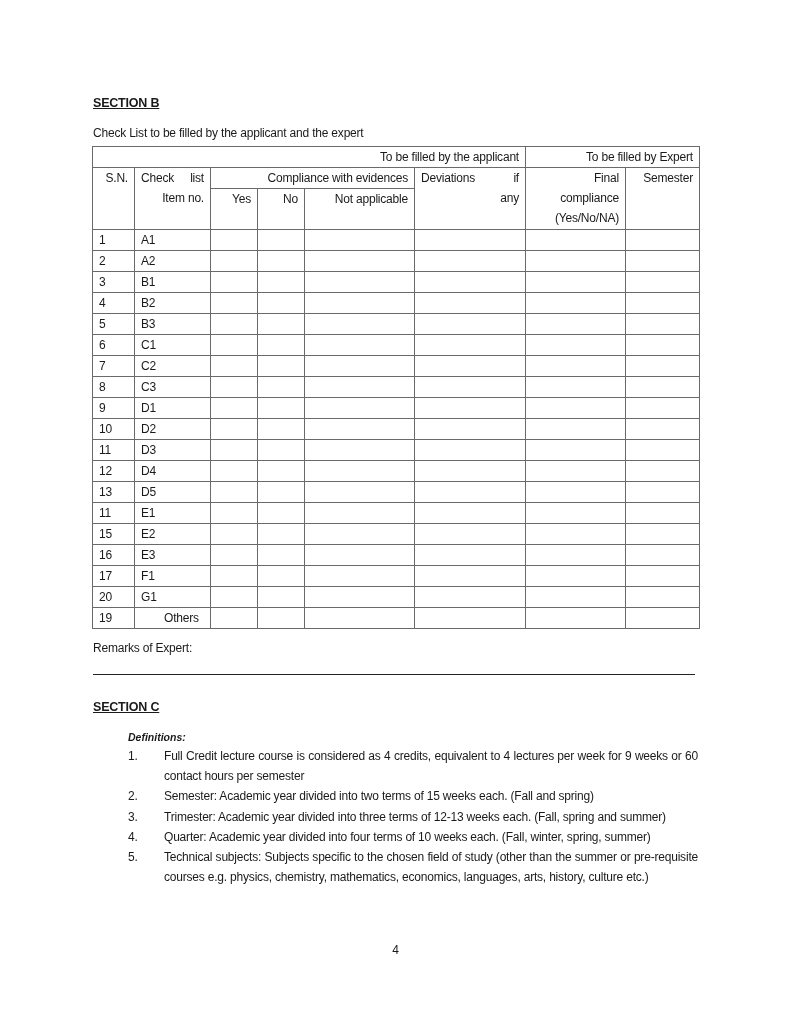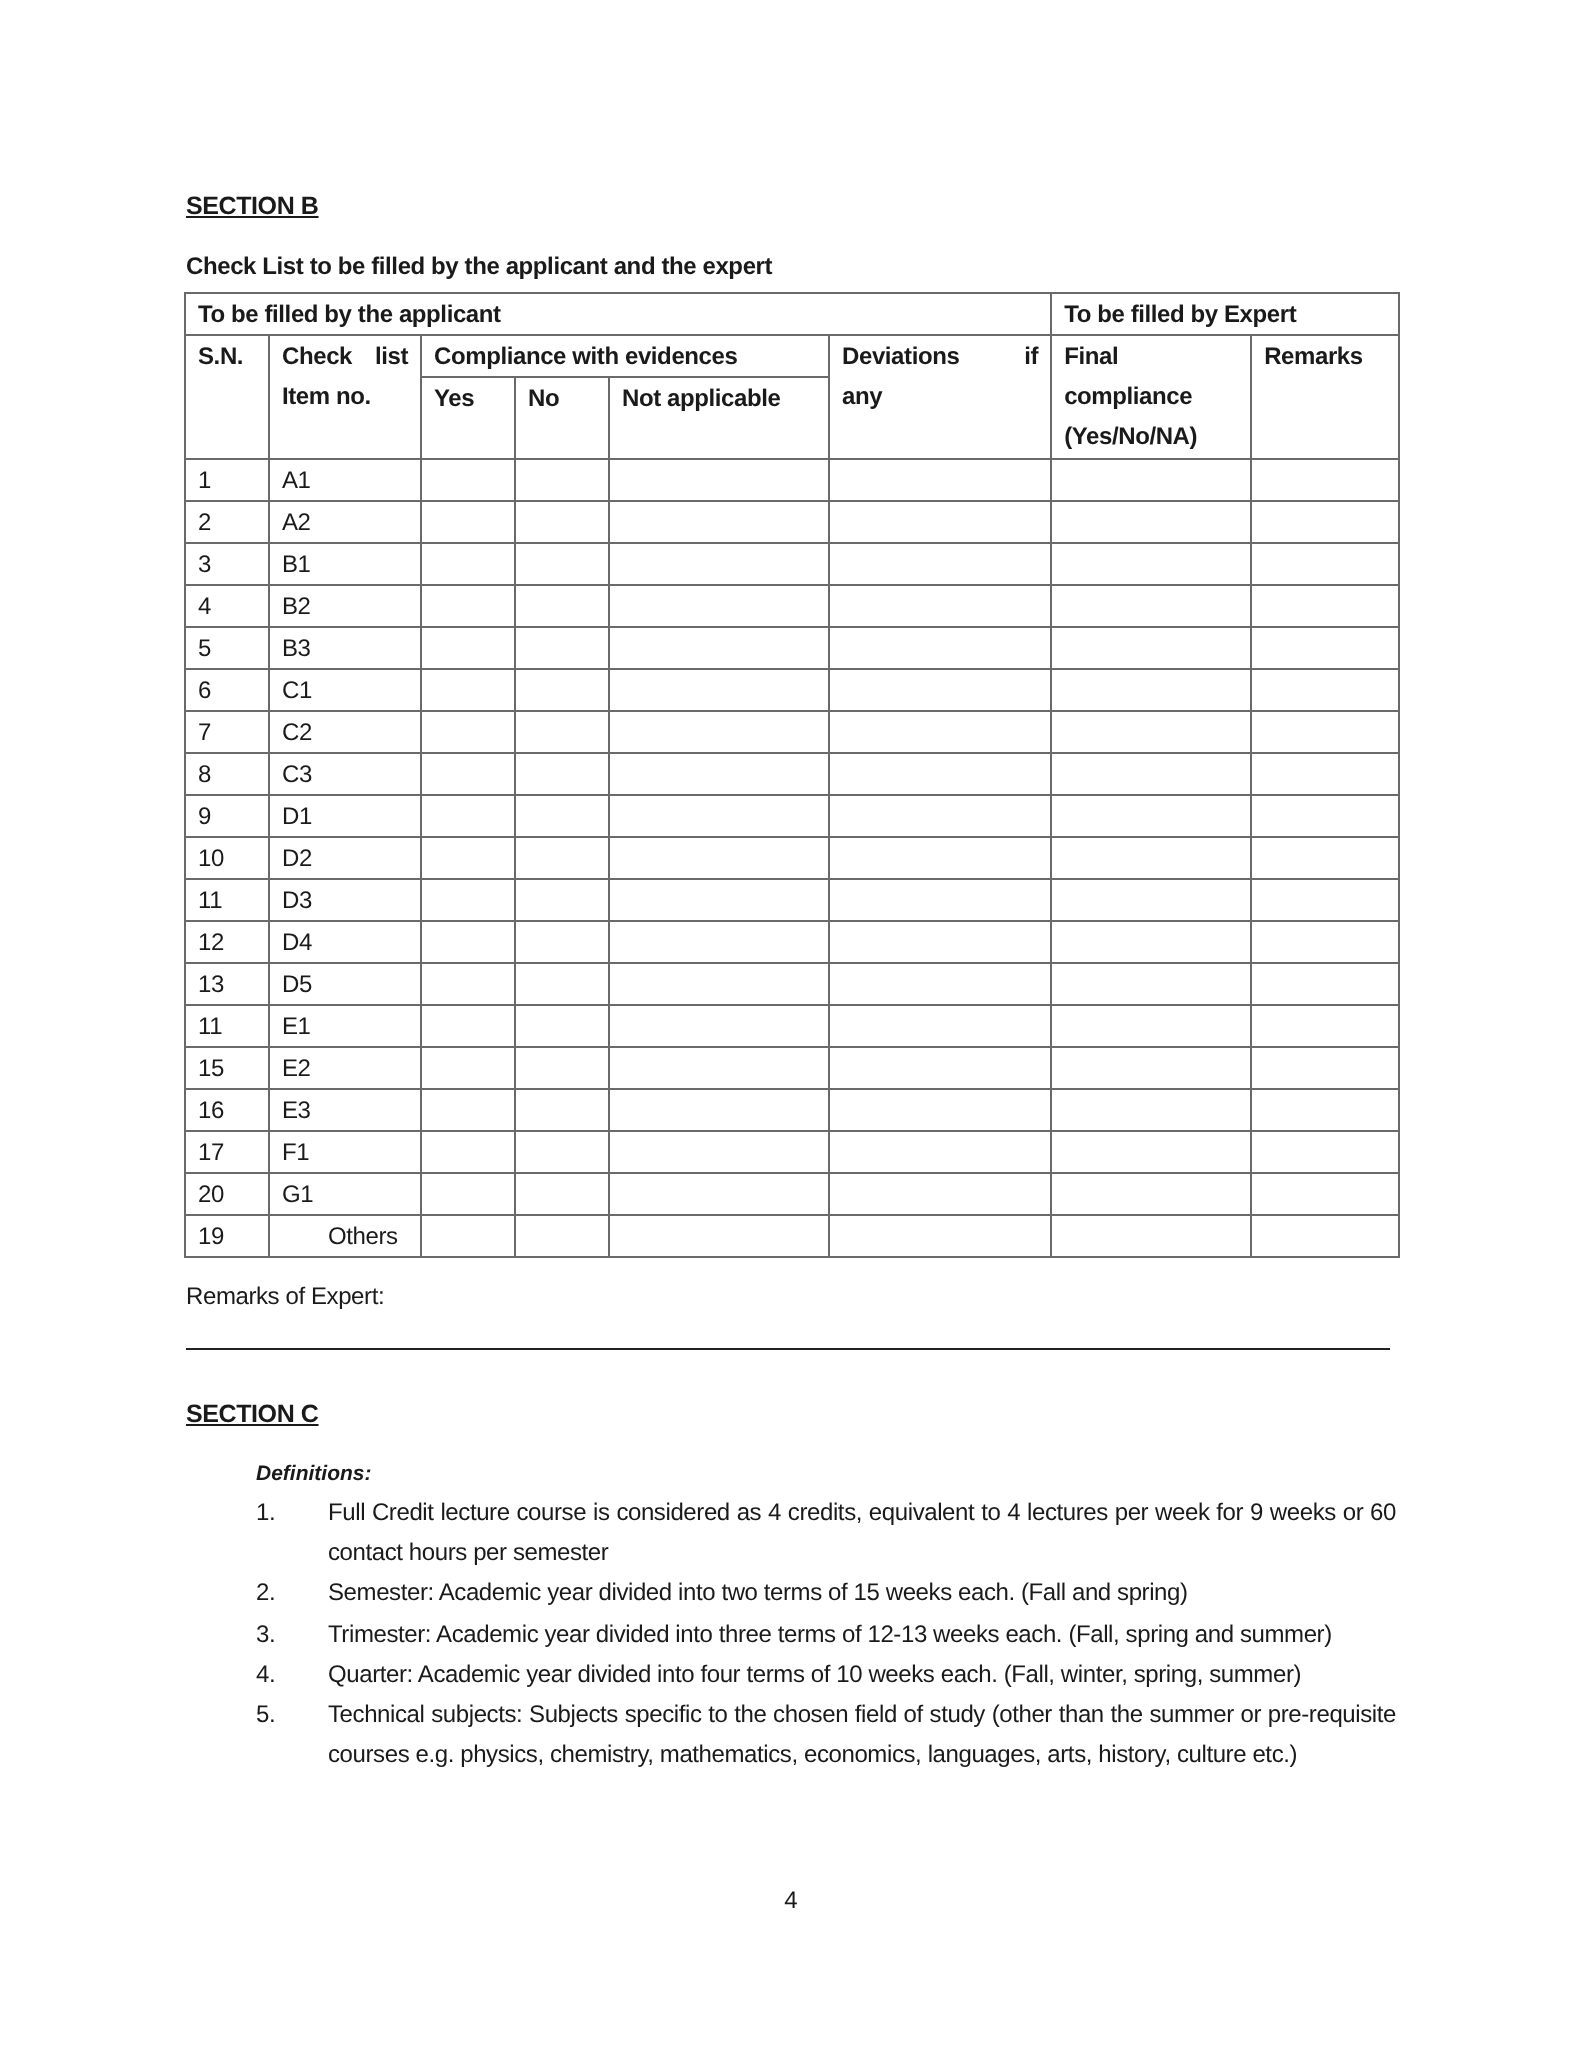--- a/index.html
+++ b/index.html
@@ -1,26 +1,26 @@
 <!DOCTYPE html>
 <html><head>
 <meta charset="utf-8">
 <style>
   html, body { margin: 0; padding: 0; background: #ffffff; }
   body { width: 791px; height: 1024px; position: relative; overflow: hidden;
          font-family: "Liberation Sans", sans-serif; color: #1a1a1a; }
   .page { position: absolute; left: 0; top: 0; width: 692px; height: 1024px; }
   .section-title { position: absolute; left: 93px; font-size: 12.5px; font-weight: bold;
                    text-decoration: underline; letter-spacing: -0.2px; }
-  .caption { position: absolute; left: 93px; top: 126px; font-size: 12px; letter-spacing: -0.2px; font-weight: bold; }
+  .caption { position: absolute; left: 93px; top: 126px; font-size: 12px; letter-spacing: -0.2px; }
   table.checklist { position: absolute; left: 92px; top: 146px; width: 607px;
                     border-collapse: collapse; table-layout: fixed; font-size: 12px; }
   table.checklist td, table.checklist th { border: 1px solid #6a6a6a; padding: 0 6px;
       vertical-align: top; text-align: left; font-weight: normal; line-height: 20px; letter-spacing: -0.2px; }
-  table.checklist th { font-weight: bold; }
+  table.checklist th { font-weight: normal; text-align: right; }
   table.checklist tr.data td { height: 19.6px; }
   td.item { text-align: right; }
   td.item.left { text-align: left !important; padding-left: 29px; }
   .just { display: flex; justify-content: space-between; }
   .remarks-label { position: absolute; left: 93px; top: 641px; font-size: 12px; letter-spacing: -0.2px; }
   .remarks-line { position: absolute; left: 93px; top: 674px; width: 602px; border-top: 1.5px solid #222; }
   .defs-label { position: absolute; left: 128px; top: 731px; font-size: 10.5px; font-weight: bold; font-style: italic; }
   ol.defs { position: absolute; left: 128px; top: 746px; width: 570px; margin: 0; padding: 0;
             list-style: none; font-size: 12px; line-height: 20.2px; letter-spacing: -0.2px; }
   ol.defs li { display: flex; }
@@ -67,21 +67,21 @@
               <span>Deviations</span>
               <span>if</span>
             </div>
         <div>any</div>
       </th>
       <th rowspan="2">
         <div>Final</div>
         <div>compliance</div>
         <div>(Yes/No/NA)</div>
       </th>
-      <th rowspan="2">Remarks</th>
+      <th rowspan="2">Semester</th>
     </tr>
     <tr style="height:41px">
       <th>Yes</th>
       <th>No</th>
       <th>Not applicable</th>
     </tr>
     </tbody>
       <tbody id="rows">
         <tr class="data">
           <td>1</td>

